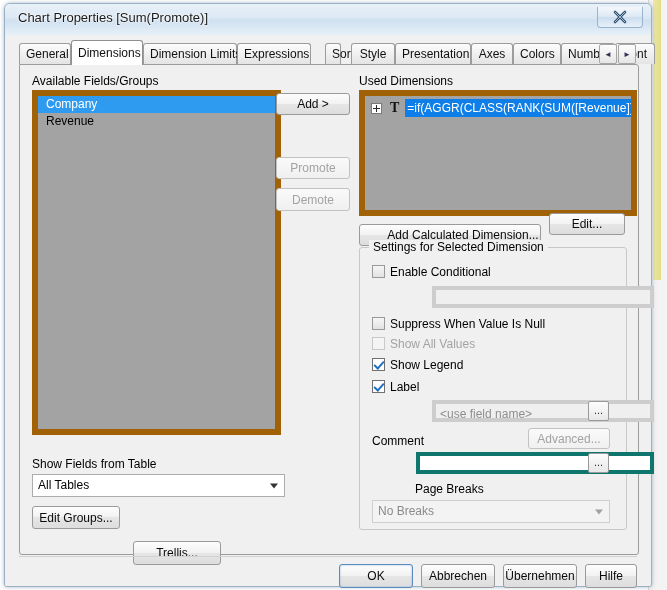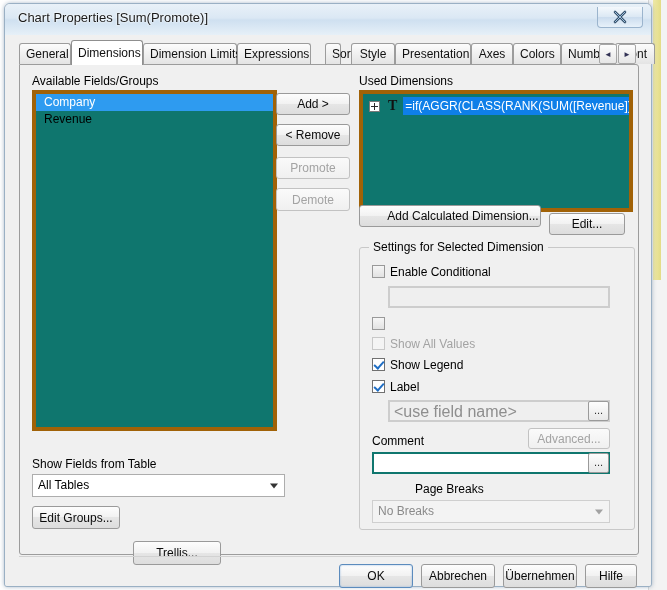--- a/index.html
+++ b/index.html
@@ -91,21 +91,21 @@
 
   
   #tabpage {
     position:absolute; left:14px; top:29px; width:618px; height:489px;
     background:#f0f0f0; border:1px solid #9c9c9c; border-radius:0 3px 3px 3px;
   }
 
   .lbl { position:absolute; font-size:12px; color:#000; white-space:nowrap; }
 
   .listbox {
-    position:absolute; background:#0f766e; border:4px solid #a16207;
+    position:absolute; background:#a3a3a3; border:6px solid #a16207;
     overflow:hidden;
   }
   .listitem { height:17px; line-height:17px; padding:0 4px 0 8px; font-size:12px; white-space:nowrap; }
   .listitem.sel { background:#2e9bf0; color:#ffffff; }
 
   
   .btn {
     position:absolute; box-sizing:border-box;
     background:linear-gradient(to bottom,#fdfdfd 0%,#f2f2f2 48%,#e6e6e6 50%,#dddddd 100%);
     border:1px solid #9a9a9a; border-radius:3px;
@@ -128,22 +128,22 @@
   .cb.checked .box:after {
     content:""; position:absolute; left:3px; top:0px; width:4px; height:8px;
     border:solid #1f6ec4; border-width:0 2px 2px 0; transform:rotate(42deg);
   }
   .cb.disabled { color:#a3a3a3; cursor:default; }
   .cb.disabled .box { border-color:#c8c8c8; background:#f4f4f4; }
 
   
   .tin {
     position:absolute; box-sizing:border-box;
-    background:#ffffff; border:2px solid #0f766e;
-    font-size:16px; color:#000; padding:2px 4px; line-height:16px;
+    background:#ffffff; border:4px solid #0f766e;
+    font-size:12px; color:#000; padding:2px 4px; line-height:16px;margin-left:44px;
   }
   .tin.disabled { background:#efefef; border-color:#cdcdcd; color:#8a8a8a; }
   .tin.placeholder { color:#8e8e8e; }
 
   
   .combo {
     position:absolute; box-sizing:border-box; background:#ffffff;
     border:1px solid #adadad; font-size:12px; color:#000;
     padding:2px 20px 2px 5px; line-height:17px;
   }
@@ -157,21 +157,21 @@
 
   
   .dots {
     position:absolute; box-sizing:border-box; width:21px; height:20px;
     border:1px solid #9a9a9a; border-radius:2px;
     background:linear-gradient(to bottom,#fdfdfd,#e8e8e8);
     font-size:11px; color:#333; text-align:center; line-height:16px; cursor:pointer;
   }
 
   
-  .group { position:absolute; border:1px solid #c8c8c8; border-radius:3px;padding-left:8px; }
+  .group { position:absolute; border:1px solid #c8c8c8; border-radius:3px; }
   .group > .gtitle {
     position:absolute; top:-8px; left:9px; background:#f0f0f0;
     padding:0 4px; font-size:12px; color:#000;
   }
 
   
   #used-list { position:absolute; left:0; top:0; right:0; bottom:0; }
   #dim-row { display:flex; align-items:center; height:18px; margin-top:3px; }
   .expander {
     width:11px; height:11px; box-sizing:border-box; margin-left:6px;
@@ -236,48 +236,47 @@
 
     <div id="tabpage">
 
       <div class="lbl" style="left:12px; top:9px;">Available Fields/Groups</div>
       <div class="listbox" style="left:12px; top:25px; width:237px; height:333px;">
         <div class="listitem sel">Company</div>
         <div class="listitem">Revenue</div>
       </div>
 
       <div class="btn" style="left:256px; top:28px;  width:74px; height:22px;">Add &gt;</div>
-      <div class="btn" style="left:256px; top:59px;  width:74px; height:22px;">&lt; Remove</div>
       <div class="btn disabled" style="left:256px; top:92px;  width:74px; height:22px;">Promote</div>
       <div class="btn disabled" style="left:256px; top:123px; width:74px; height:23px;">Demote</div>
 
       <div class="lbl" style="left:339px; top:9px;">Used Dimensions</div>
       <div class="listbox" style="left:339px; top:25px; width:266px; height:114px;">
         <div id="used-list">
           <div id="dim-row">
             <div class="expander"></div>
             <div id="t-icon">T</div>
             <div id="dim-expr">=if(AGGR(CLASS(RANK(SUM([Revenue]))-1 ,1</div>
           </div>
         </div>
       </div>
 
-      <div class="btn" style="left:339px; top:140px; width:182px; height:22px;padding-left:26px;">Add Calculated Dimension...</div>
+      <div class="btn" style="left:339px; top:159px; width:182px; height:22px;padding-left:26px;">Add Calculated Dimension...</div>
       <div class="btn" style="left:529px; top:148px; width:76px;  height:22px;">Edit...</div>
 
       <div class="group" style="left:339px; top:182px; width:266px; height:281px;">
         <div class="gtitle">Settings for Selected Dimension</div>
 
         <div class="cb" style="left:12px; top:17px;">
           <span class="box"></span><span>Enable Conditional</span>
         </div>
         <div class="tin disabled" style="left:28px; top:38px; width:222px; height:22px;"></div>
 
         <div class="cb" style="left:12px; top:69px;">
-          <span class="box"></span>
+          <span class="box"></span><span>Suppress When Value Is Null</span>
         </div>
         <div class="cb disabled" style="left:12px; top:89px;">
           <span class="box"></span><span>Show All Values</span>
         </div>
         <div class="cb checked" style="left:12px; top:110px;">
           <span class="box"></span><span>Show Legend</span>
         </div>
         <div class="cb checked" style="left:12px; top:132px;">
           <span class="box"></span><span>Label</span>
         </div>

